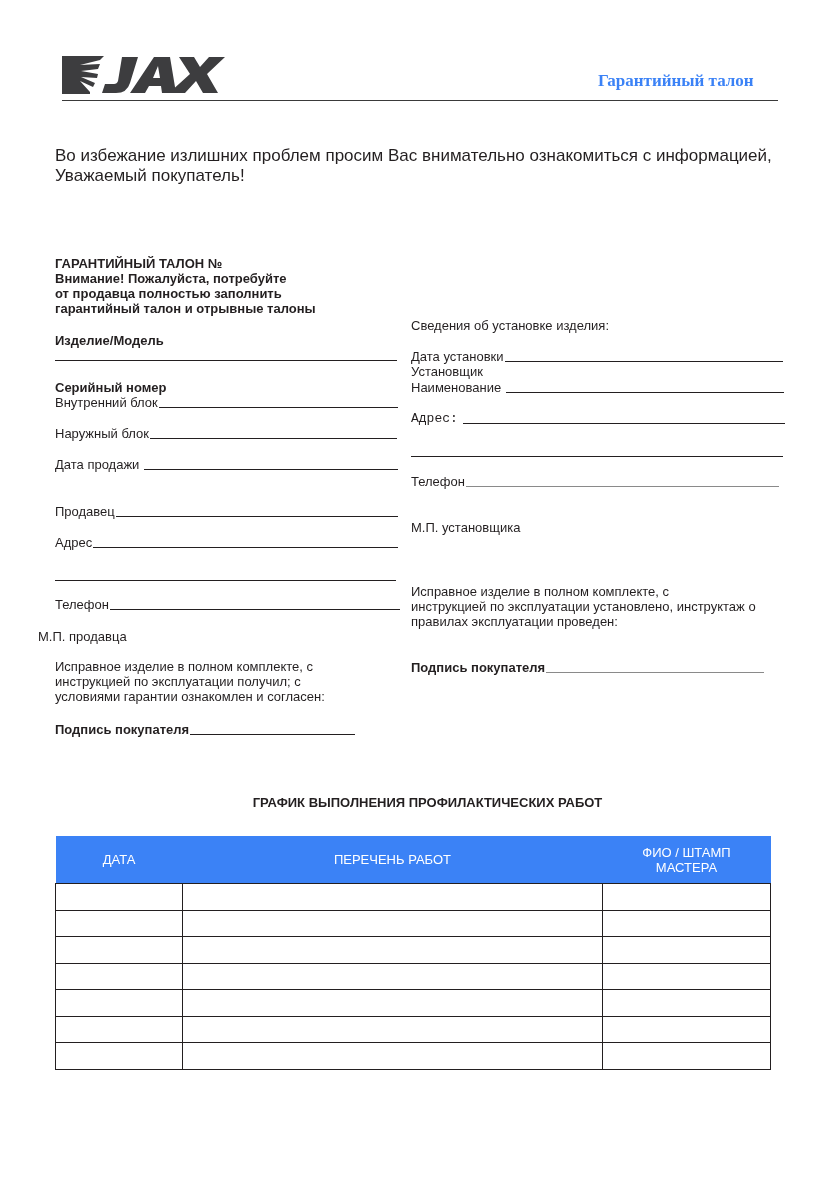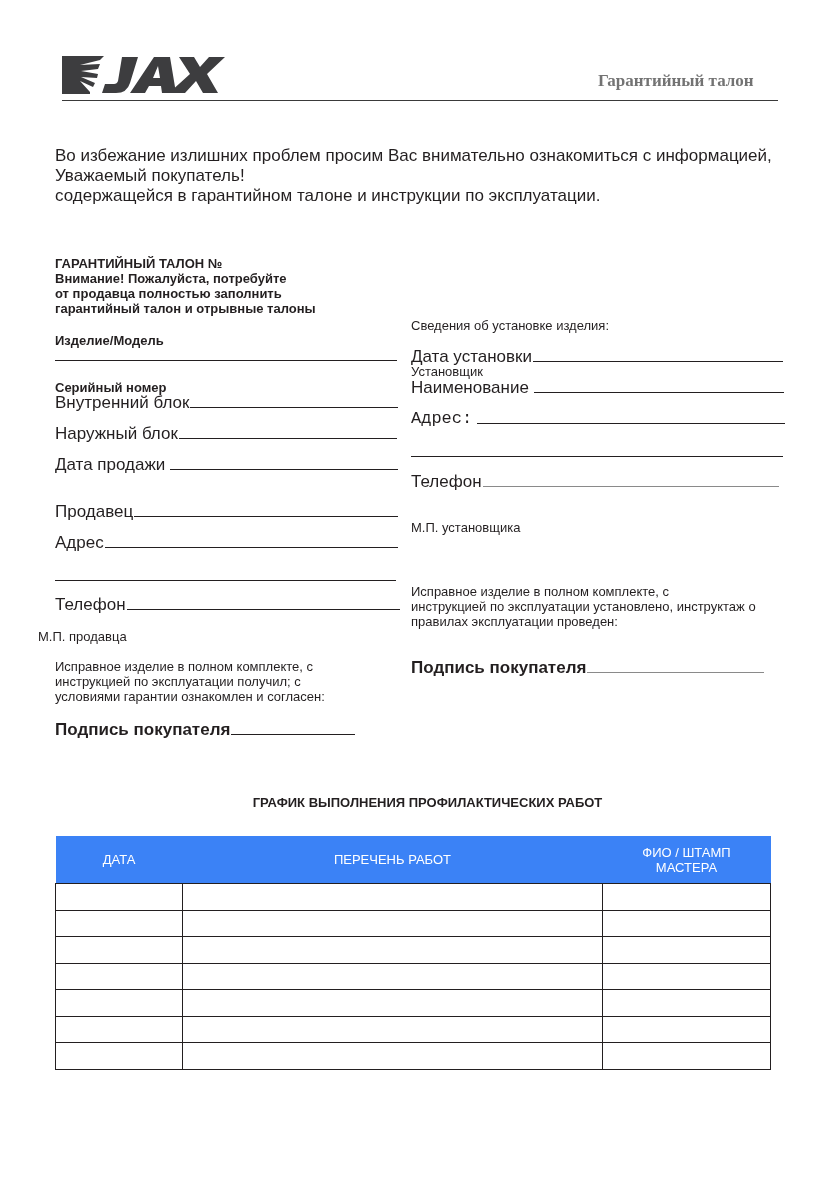--- a/index.html
+++ b/index.html
@@ -1,31 +1,31 @@
 <!DOCTYPE html>
 <html><head>
   <meta charset="utf-8">
   <style>
     html, body { margin: 0; padding: 0; background: #ffffff; }
     body { width: 839px; height: 1191px; position: relative; overflow: hidden;
       font-family: "Liberation Sans", sans-serif; color: #231f20; }
     .abs { position: absolute; }
     
     .logo { left: 62px; top: 56px; width: 165px; height: 38px; }
-    .doc-title { left: 598px; top: 71px; font-family: "Liberation Serif", serif; font-weight: bold; font-size: 17px; color: #737373; white-space: nowrap; }
+    .doc-title { left: 598px; top: 71px; font-family: "Liberation Serif", serif; font-weight: bold; font-size: 17px; color: #3b82f6; white-space: nowrap; }
     .header-rule { left: 62px; top: 100px; width: 716px; height: 0; border-top: 1.3px solid #3a3a3a; }
     
     .intro { left: 55px; top: 146px; font-size: 17px; line-height: 20px; color: #231f20; }
     .intro div { white-space: nowrap; }
     
     .txt { font-size: 13px; line-height: 15px; color: #231f20; white-space: nowrap; }
     .bold { font-weight: bold; }
     .line { position: absolute; border-bottom: 1px solid #231f20; height: 0; }
     .field { position: absolute; display: flex; align-items: flex-end; }
-    .field .lbl { font-size: 17px; line-height: 15px; white-space: nowrap; }
+    .field .lbl { font-size: 13px; line-height: 15px; white-space: nowrap; }
     .field .fill { flex: 1; border-bottom: 1px solid #231f20; margin-bottom: 2px; margin-left: 1px; height: 0; }
     
     .sched-title { left: 8px; width: 839px; top: 795px; text-align: center; font-weight: bold; font-size: 13px; }
     
     table.sched { position: absolute; left: 55px; top: 836px; width: 715px; border-collapse: collapse; table-layout: fixed; }
     table.sched th { background: #3b82f6; color: #ffffff; font-weight: normal; font-size: 13px; line-height: 15px; height: 47px; padding: 0; text-align: center; vertical-align: middle; }
     table.sched td { border: 1.5px solid #231f20; height: 25.5px; padding: 0; }
   </style>
 </head>
 <body>
@@ -41,21 +41,20 @@
 
     <path d="M117 1 H132 L138 11 L147 1 H163 L145 18 L156 37 H141 L134 25 L123 37 H107 L128 18 Z" fill="#3d3d3f"></path>
   </svg>
 </div>
 <div class="abs doc-title">Гарантийный талон</div>
 <div class="abs header-rule"></div>
 
 <div class="abs intro">
   <div>Во избежание излишних проблем просим Вас внимательно ознакомиться с информацией,</div>
   <div>Уважаемый покупатель!</div>
-  <div>содержащейся в гарантийном талоне и инструкции по эксплуатации.</div>
 </div>
 
 <div class="abs txt bold" style="left:55px; top:256px;">ГАРАНТИЙНЫЙ ТАЛОН №</div>
 <div class="abs txt bold" style="left:55px; top:271px;">Внимание! Пожалуйста, потребуйте</div>
 <div class="abs txt bold" style="left:55px; top:286px;">от продавца полностью заполнить</div>
 <div class="abs txt bold" style="left:55px; top:301px;">гарантийный талон и отрывные талоны</div>
 
 <div class="abs txt bold" style="left:55px; top:333px;">Изделие/Модель</div>
 <div class="line" style="left:55px; top:360px; width:342px;"></div>
 

